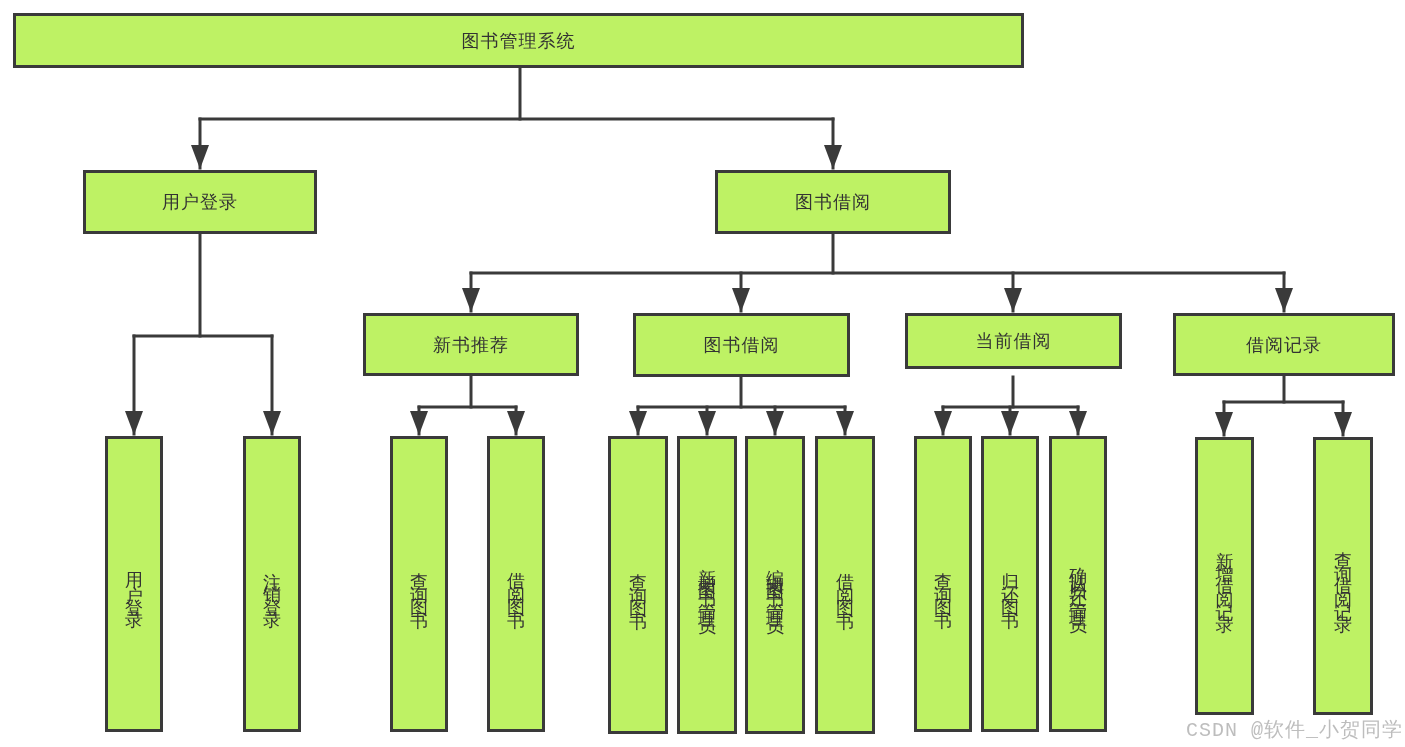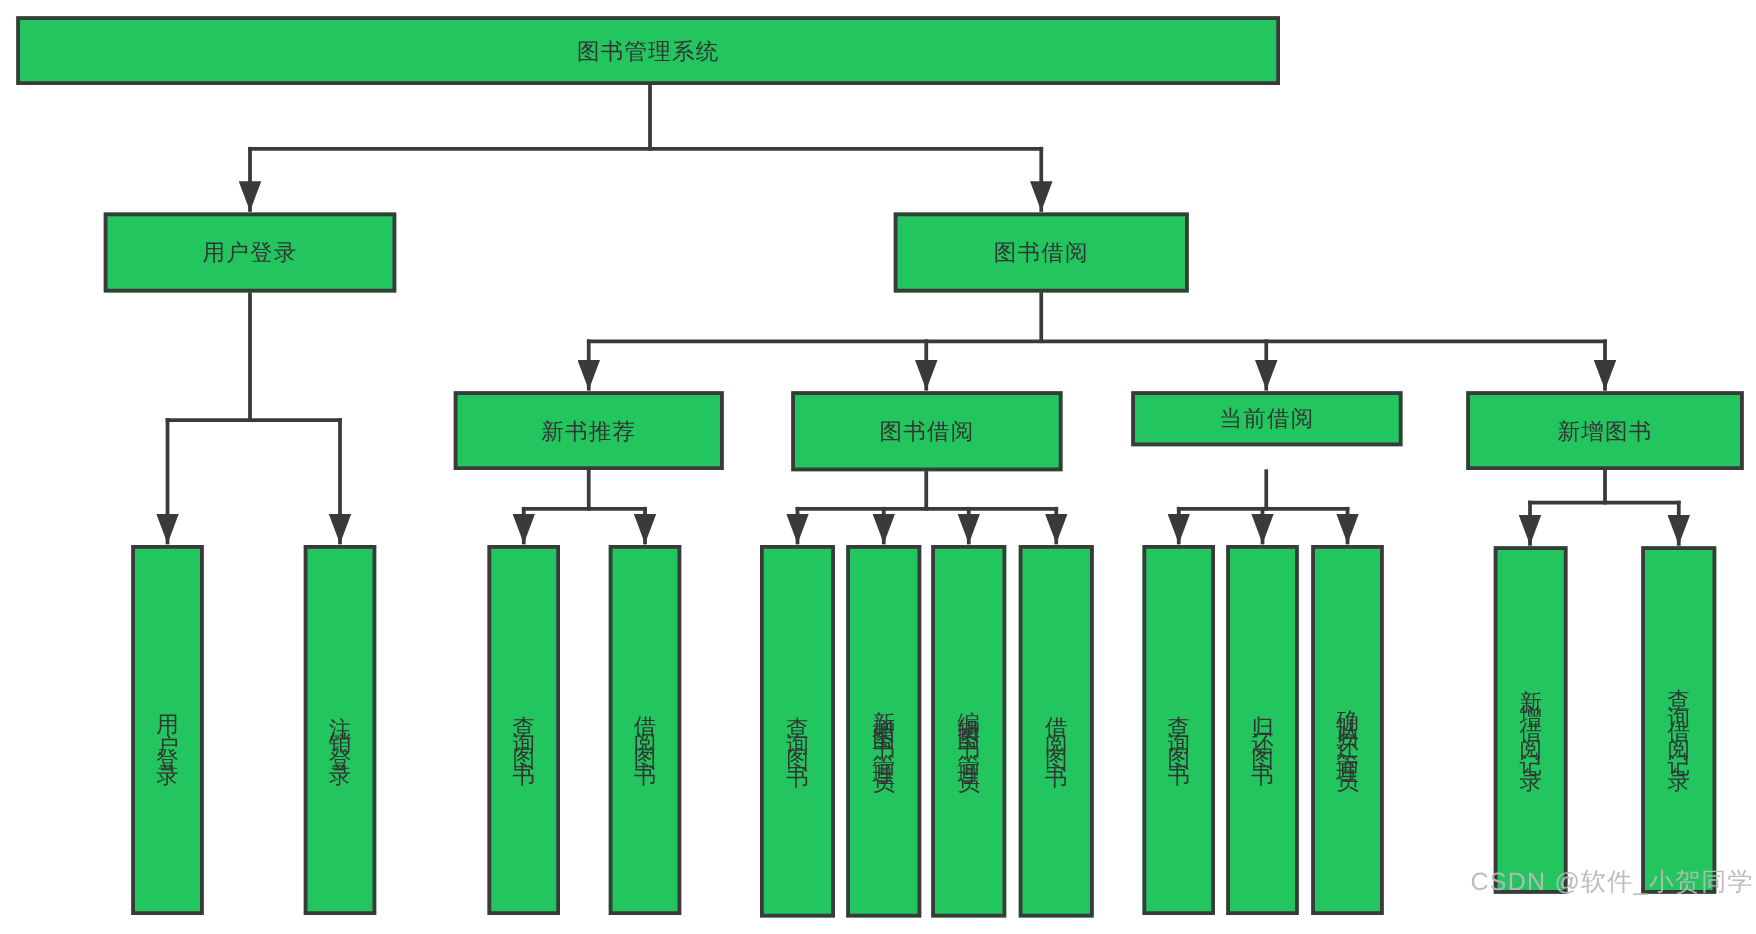--- a/index.html
+++ b/index.html
@@ -18,21 +18,21 @@
   #connectors {
     position: absolute;
     left: 0; top: 0;
     width: 1405px;
     height: 747px;
     z-index: 0;
   }
   .node {
     position: absolute;
     box-sizing: border-box;
-    background: #22c55e;
+    background: #bef264;
     border: 3px solid #3a3a3a;
     display: flex;
     align-items: center;
     justify-content: center;
     z-index: 1;
     color: #333333;
   }
   .node .lbl {
     font-size: 18px;
     color: #333333;
@@ -46,26 +46,27 @@
     text-orientation: mixed;
     letter-spacing: 13px;
     line-height: 1;
   }
   .vbox .lbl.tight {
     letter-spacing: 7px;
   }
   #watermark {
     position: absolute;
     right: 2px;
-    top: 692px;
+    top: 716px;
     z-index: 2;
     font-size: 20px;
     color: rgba(185, 185, 185, 0.95);
     letter-spacing: 1px;
     white-space: nowrap;
+    font-family: Liberation Mono, monospace;
   }
 </style>
 </head>
 <body>
 
 <div id="canvas">
 
   <svg id="connectors" viewBox="0 0 1405 747" xmlns="http://www.w3.org/2000/svg">
     <defs>
       <marker id="arrow" markerUnits="userSpaceOnUse" markerWidth="24" markerHeight="18" viewBox="0 0 24 18" refX="23" refY="9" orient="auto">
@@ -126,25 +127,25 @@
   <div class="node hbox" style="left:715px;top:170px;width:236px;height:64px">
     <span class="lbl">图书借阅</span>
   </div>
 
   <div class="node hbox" style="left:633px;top:313px;width:217px;height:64px">
     <span class="lbl">图书借阅</span>
   </div>
   <div class="node hbox" style="left:363px;top:313px;width:216px;height:63px">
     <span class="lbl">新书推荐</span>
   </div>
-  <div class="node hbox" style="left:905px;top:313px;width:217px;height:44px">
+  <div class="node hbox" style="left:905px;top:313px;width:217px;height:56px">
     <span class="lbl">当前借阅</span>
   </div>
   <div class="node hbox" style="left:1173px;top:313px;width:222px;height:63px">
-    <span class="lbl">新增图书</span>
+    <span class="lbl">借阅记录</span>
   </div>
 
   <div class="node vbox" style="left:105px;top:436px;width:58px;height:296px">
     <span class="lbl">用户登录</span>
   </div>
   <div class="node vbox" style="left:243px;top:436px;width:58px;height:296px">
     <span class="lbl">注销登录</span>
   </div>
 
   <div class="node vbox" style="left:390px;top:436px;width:58px;height:296px">

